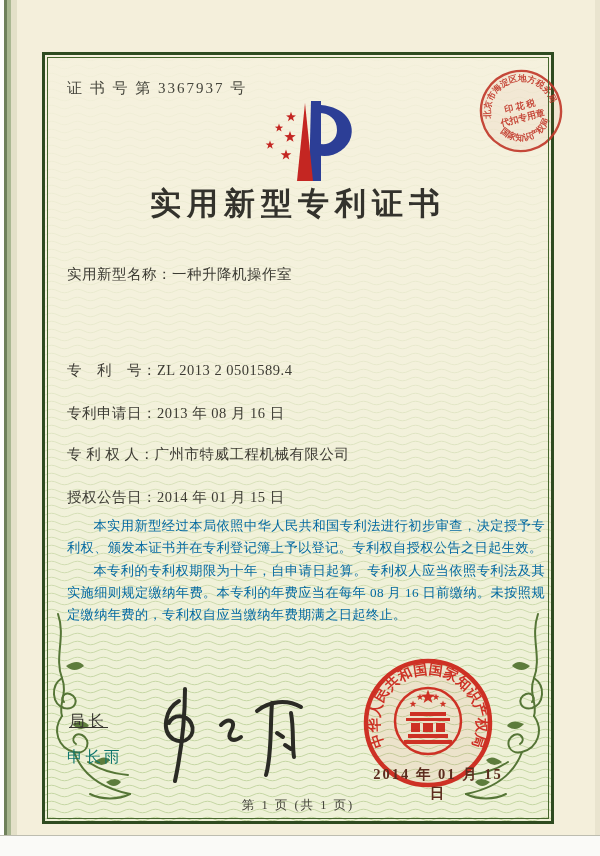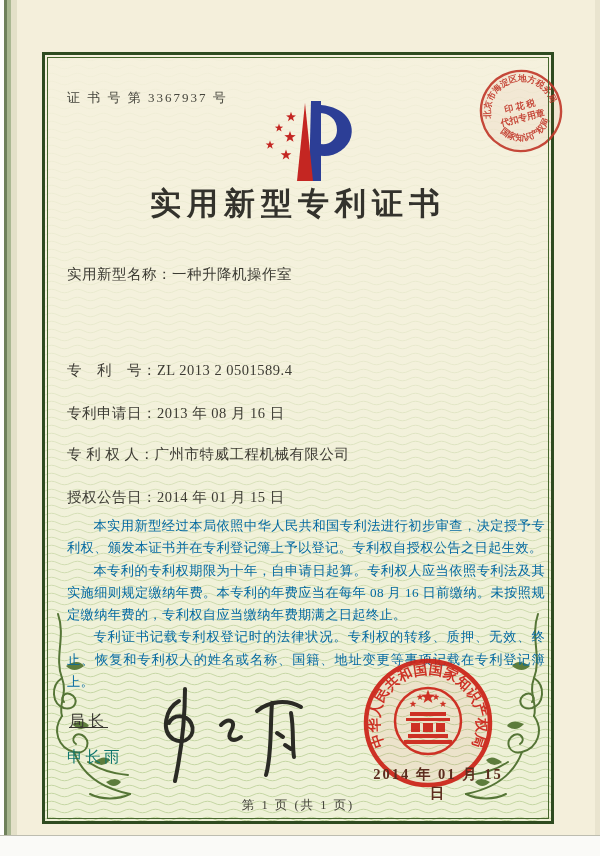--- a/index.html
+++ b/index.html
@@ -21,21 +21,21 @@
   .frame{
     position:absolute;left:42px;top:52px;width:512px;height:772px;
     border:3px solid #2e4b20;background:#edf0d6;box-sizing:border-box;
   }
   .frame-inner-line{position:absolute;inset:2px;border:1px solid #44652c;pointer-events:none;z-index:3;}
   .waves{position:absolute;inset:0;z-index:0;}
   .wave-fade{position:absolute;inset:0;z-index:1;
     background:linear-gradient(180deg, rgba(246,241,222,.92) 0%, rgba(246,241,222,.7) 40%, rgba(246,241,222,.25) 65%, rgba(246,241,222,0) 85%);}
   .content{position:absolute;inset:0;z-index:2;}
 
-  .cert-number{position:absolute;left:22px;top:34px;font-size:13px;letter-spacing:2px;color:#45453c;}
+  .cert-number{position:absolute;left:22px;top:24px;font-size:15px;letter-spacing:2px;color:#45453c;}
   .title{position:absolute;left:0;right:0;top:128px;text-align:center;
     font-size:31px;font-weight:700;letter-spacing:6px;color:#33322c;}
 
   .field{position:absolute;left:22px;font-size:14.5px;letter-spacing:.5px;white-space:nowrap;color:#3c3b33;}
   .f0{top:210px}.f1{top:261px}.f2{top:306px}.f3{top:349px}.f4{top:390px}.f5{top:433px}
 
   .paras{position:absolute;left:22px;top:460px;width:478px;}
   .paras p{margin:0;text-indent:2em;text-align:justify;
     font-size:13.2px;line-height:22.3px;letter-spacing:.4px;color:#0369a1;}
 
@@ -153,21 +153,20 @@
 
     <div class="field f0"><span>实用新型名称：</span><span>一种升降机操作室</span></div>
     <div class="field f2"><span>专　利　号：</span><span>ZL 2013 2 0501589.4</span></div>
     <div class="field f3"><span>专利申请日：</span><span>2013 年 08 月 16 日</span></div>
     <div class="field f4"><span>专 利 权 人：</span><span>广州市特威工程机械有限公司</span></div>
     <div class="field f5"><span>授权公告日：</span><span>2014 年 01 月 15 日</span></div>
 
     <div class="paras">
       <p>本实用新型经过本局依照中华人民共和国专利法进行初步审查，决定授予专利权、颁发本证书并在专利登记簿上予以登记。专利权自授权公告之日起生效。</p>
       <p>本专利的专利权期限为十年，自申请日起算。专利权人应当依照专利法及其实施细则规定缴纳年费。本专利的年费应当在每年 08 月 16 日前缴纳。未按照规定缴纳年费的，专利权自应当缴纳年费期满之日起终止。</p>
-      <p>专利证书记载专利权登记时的法律状况。专利权的转移、质押、无效、终止、恢复和专利权人的姓名或名称、国籍、地址变更等事项记载在专利登记簿上。</p>
     </div>
 
     <div class="role">局长</div>
     <div class="signer">申长雨</div>
 
     <svg class="signature" width="210" height="120" viewBox="0 0 210 120">
       <g fill="none" stroke="#2b2b25" stroke-width="4" stroke-linecap="round" stroke-linejoin="round">
         <path d="M62,20 C48,28 44,50 56,58 C68,65 80,54 74,42 C69,33 56,33 52,42"></path>
         <path d="M68,8 C68,30 66,62 58,100"></path>
         <path d="M104,44 C112,36 120,40 114,50 C109,58 116,62 124,56"></path>

